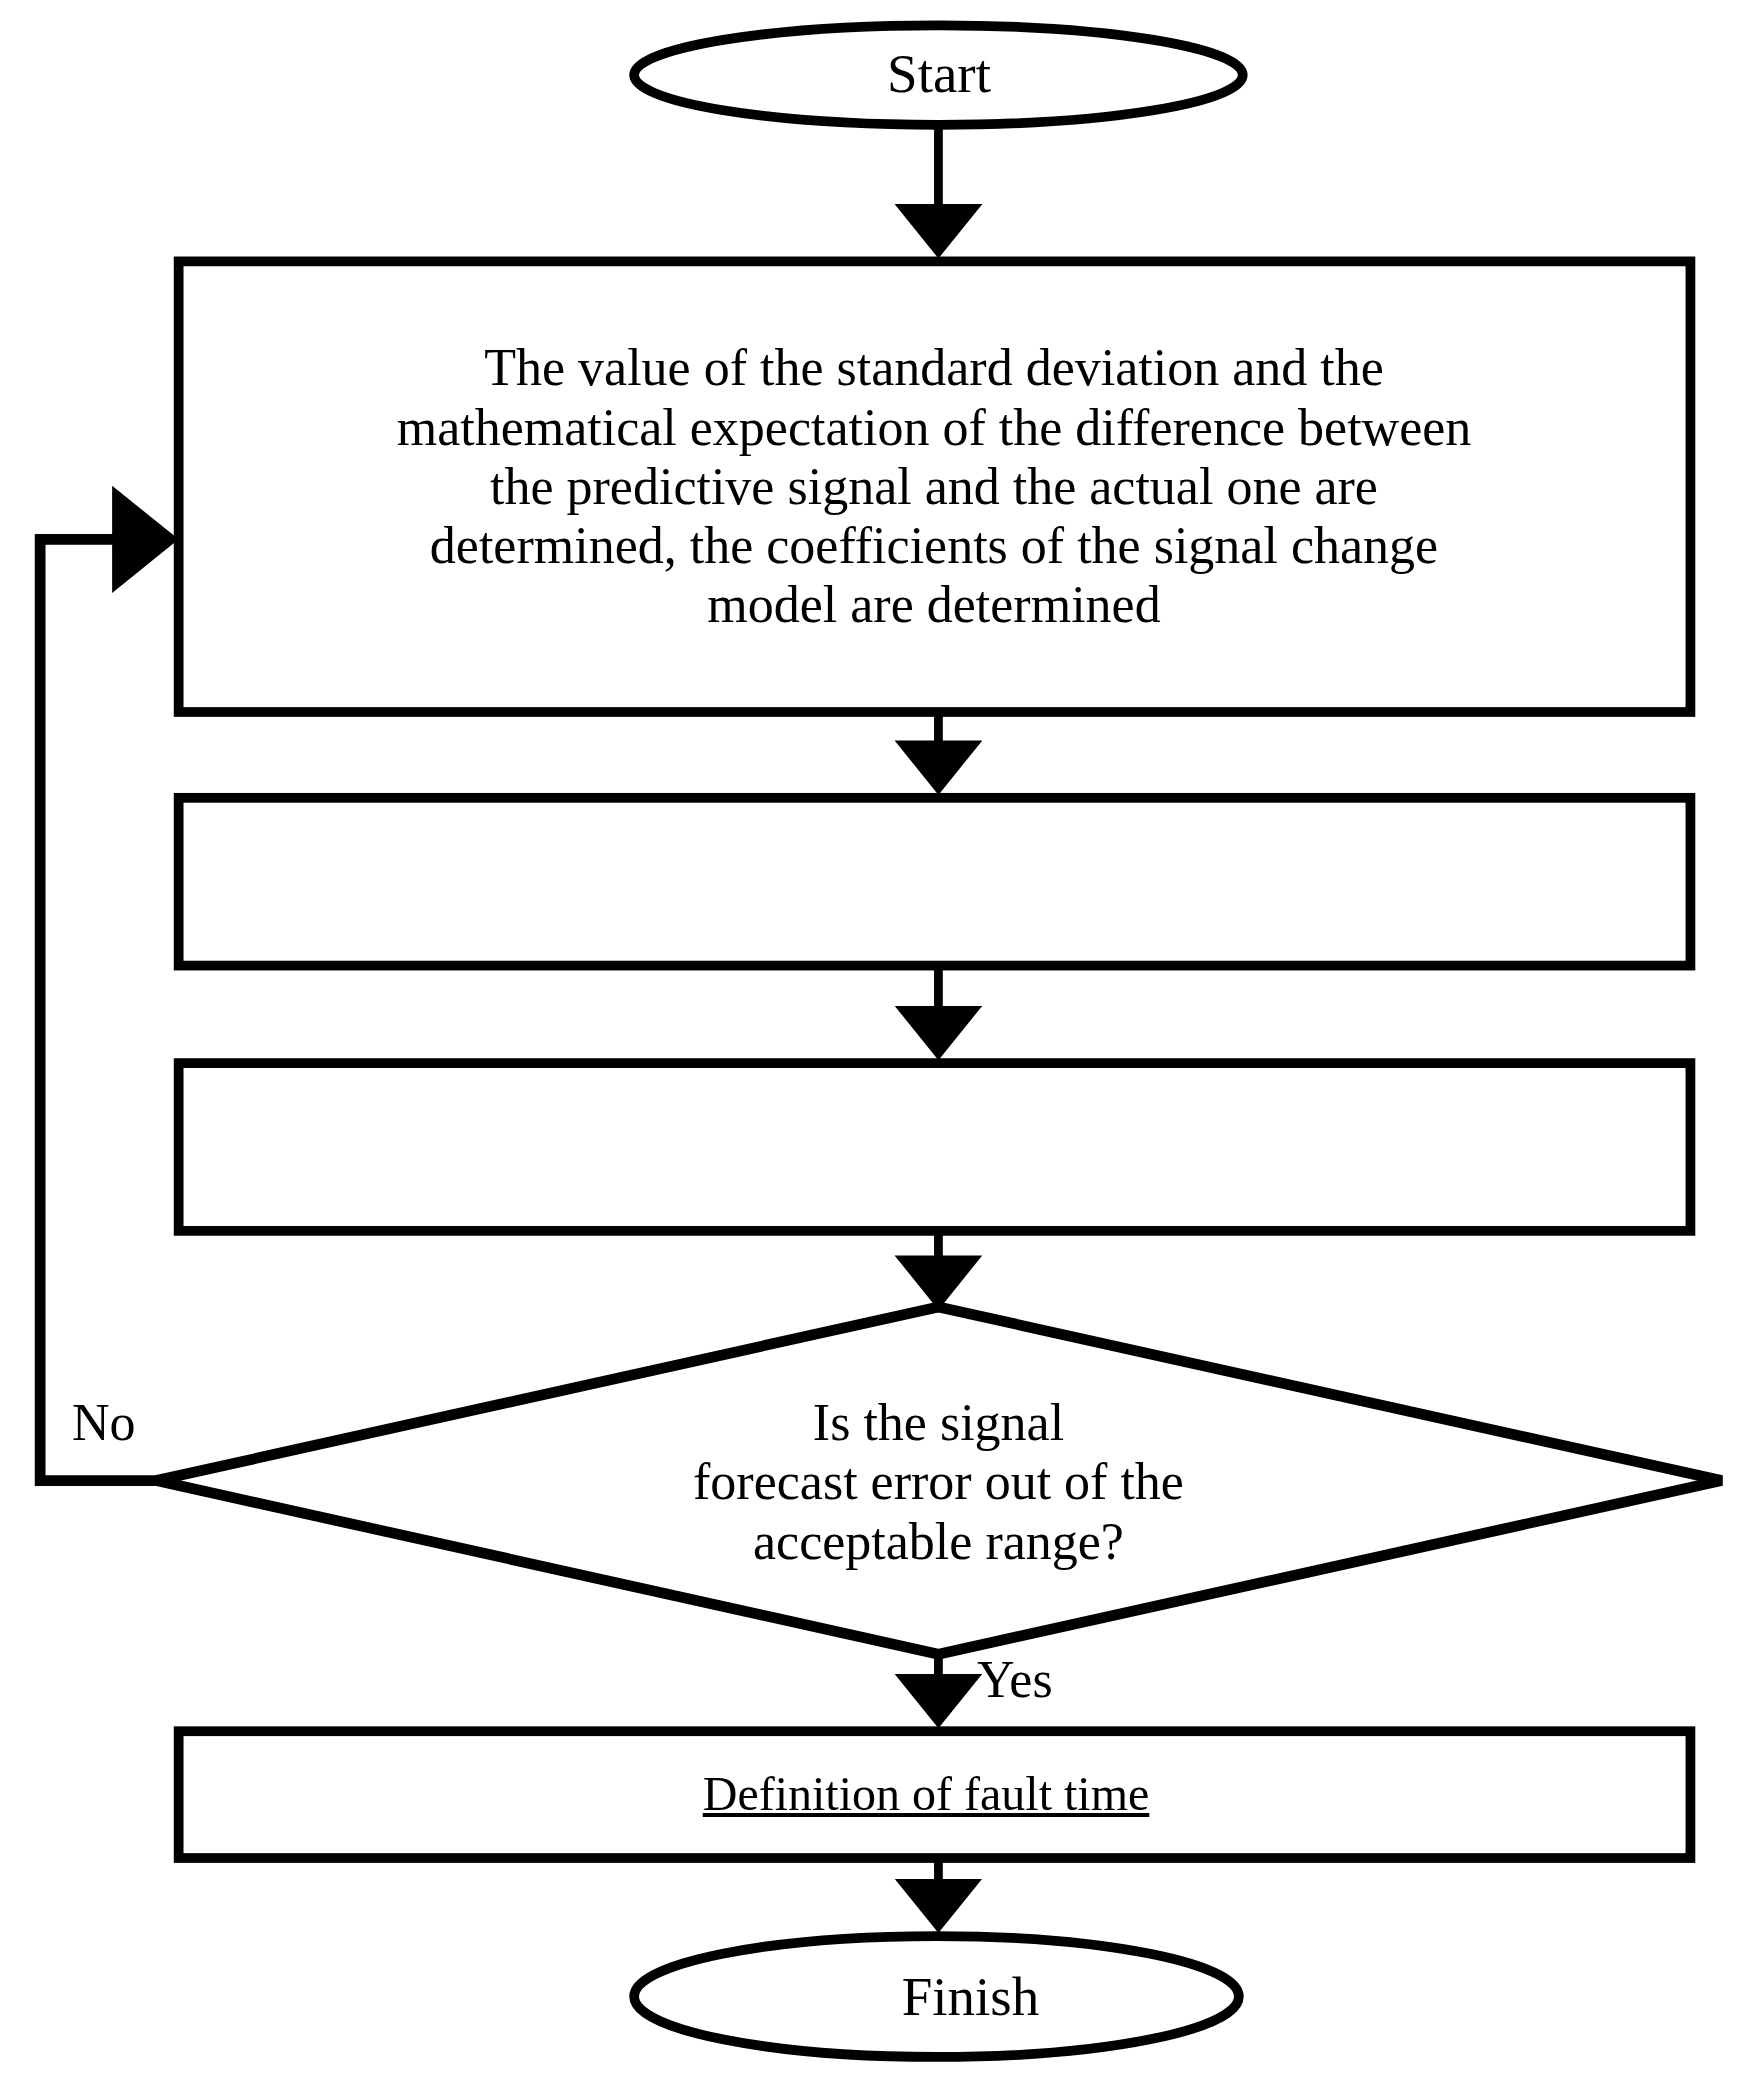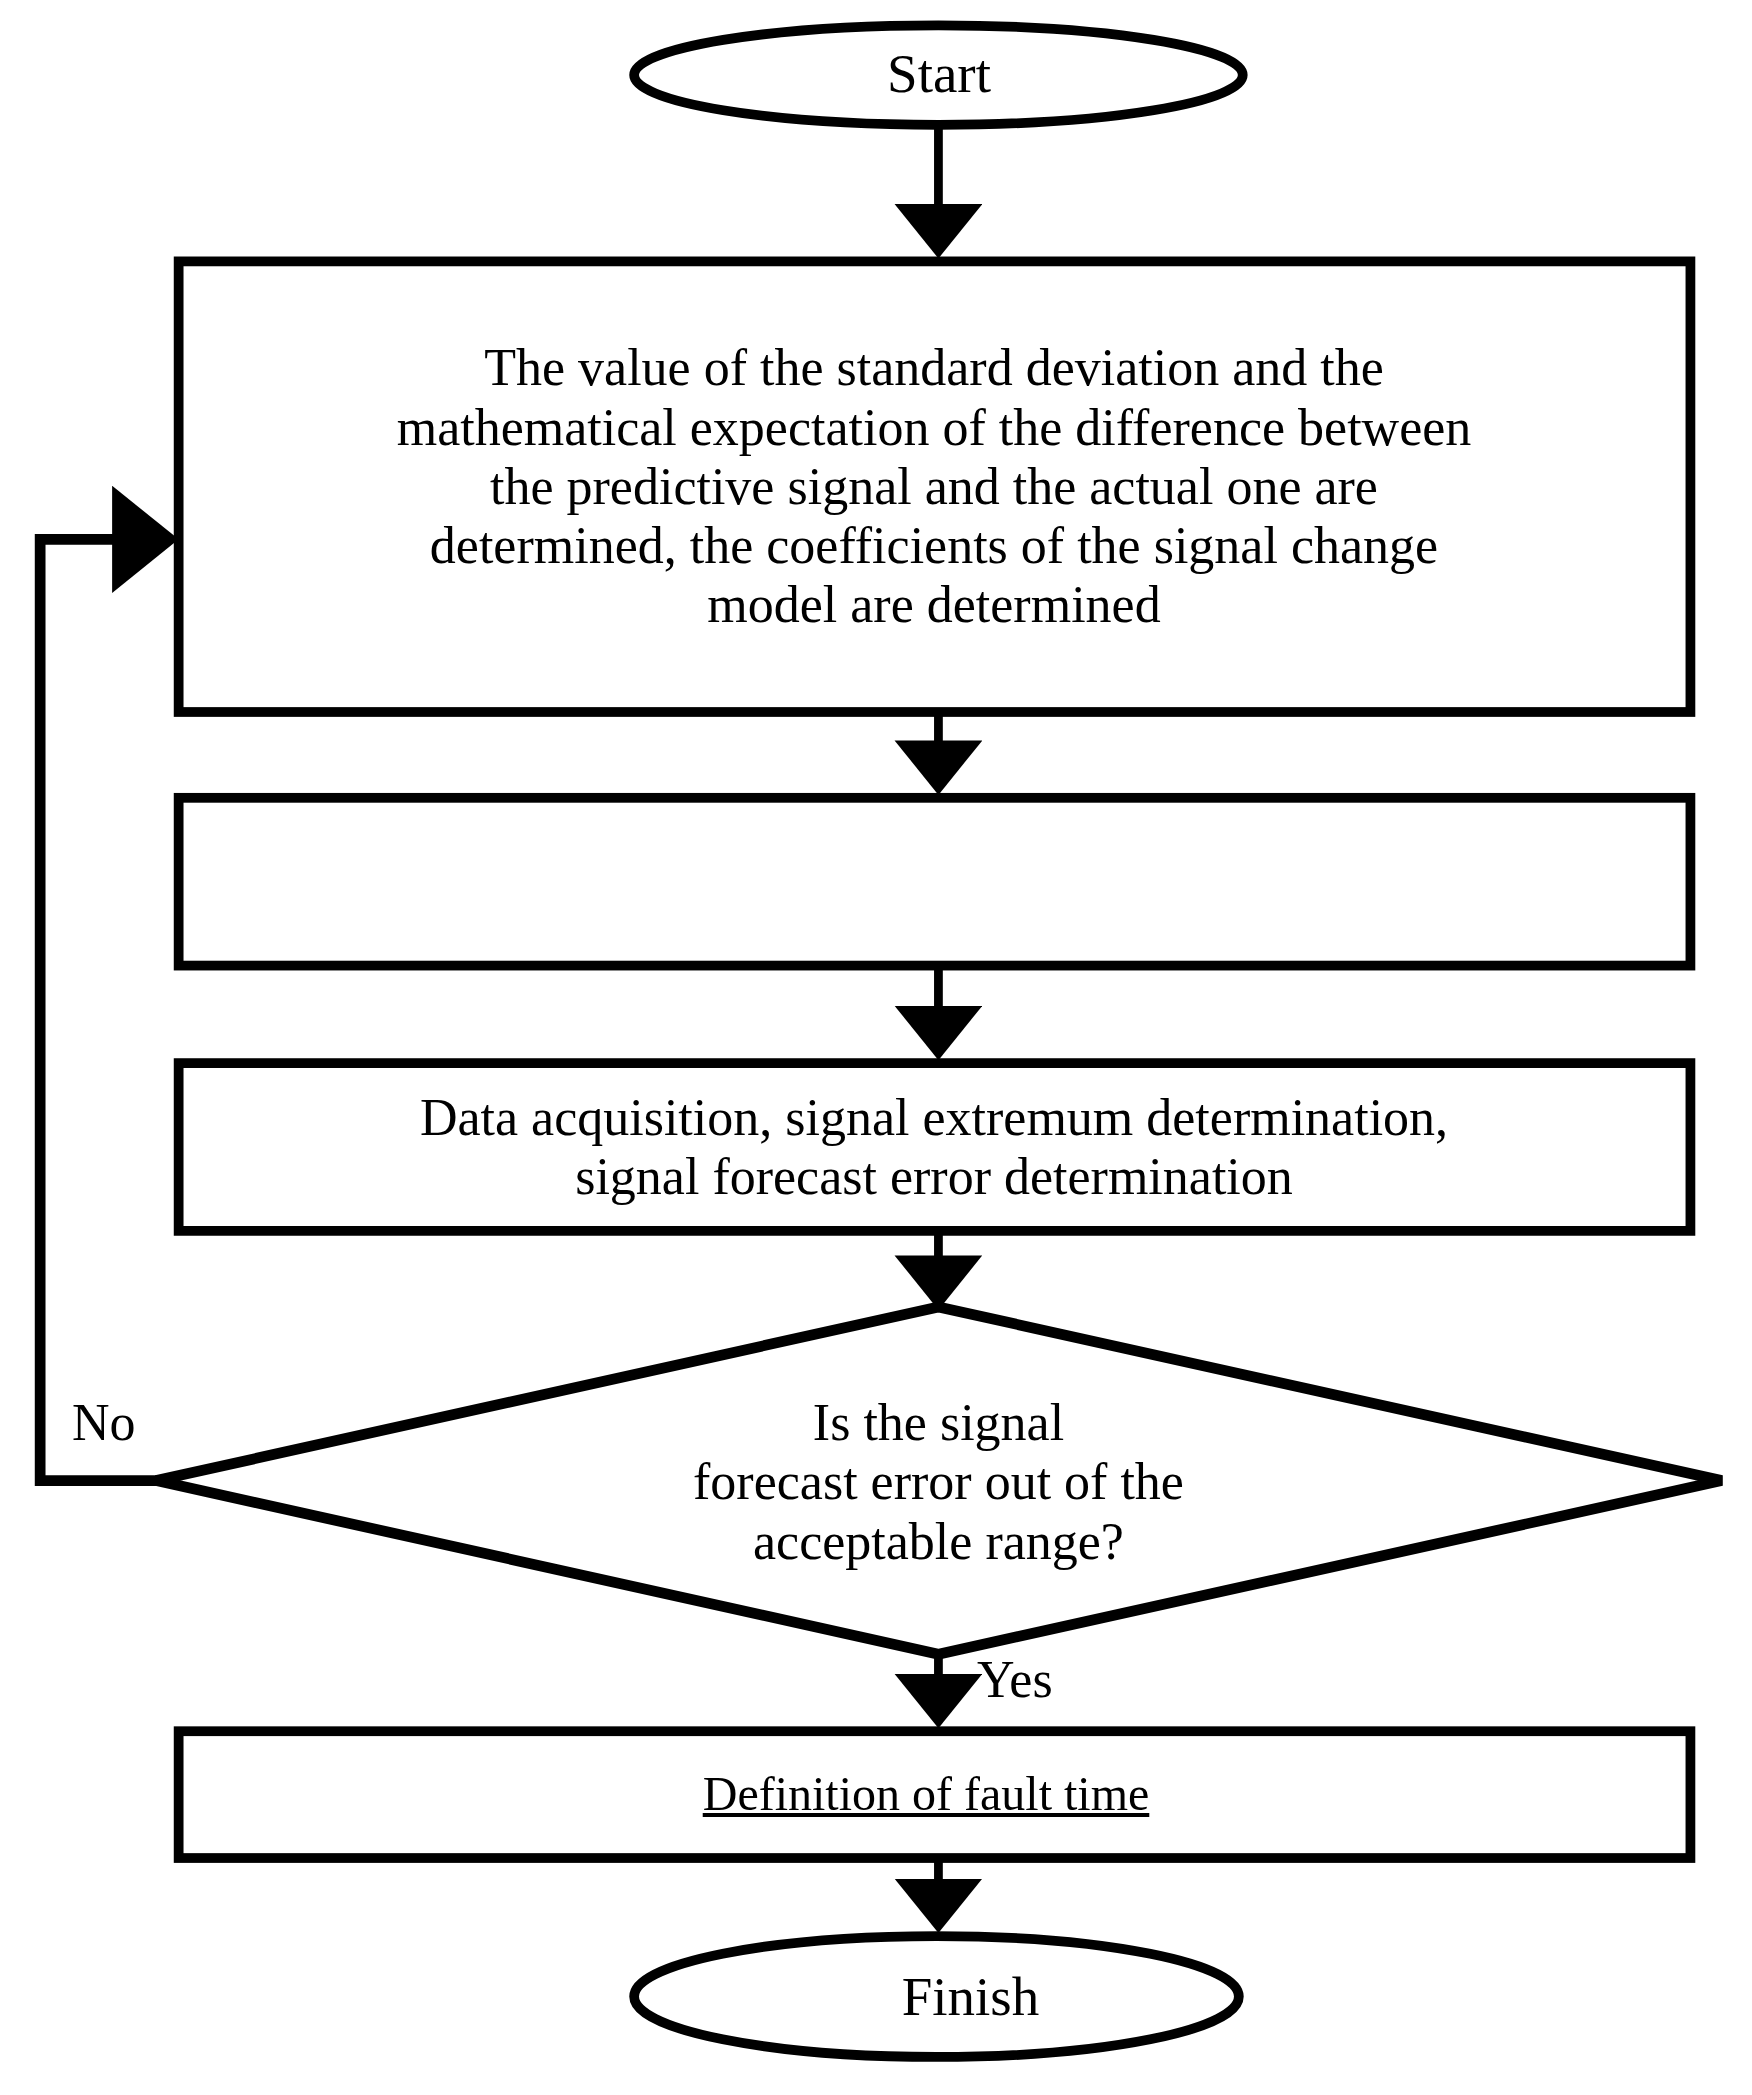--- a/index.html
+++ b/index.html
@@ -104,22 +104,20 @@
 
   <div class="node-text" id="start-label">Start</div>
 
   <div class="node-text" id="proc1-label">The value of the standard deviation and the
 mathematical expectation of the difference between
 the predictive signal and the actual one are
 determined, the coefficients of the signal change
 model are determined</div>
 
 
-  <div class="node-text" id="proc3-label">Data acquisition, signal extremum determination,
-signal forecast error determination</div>
 
   <div class="node-text" id="decision-label">Is the signal
 forecast error out of the
 acceptable range?</div>
 
   <div class="node-text" id="proc4-label">Definition of fault time</div>
 
   <div class="node-text" id="finish-label">Finish</div>
 
   <div class="edge-label" id="label-no">No</div>

